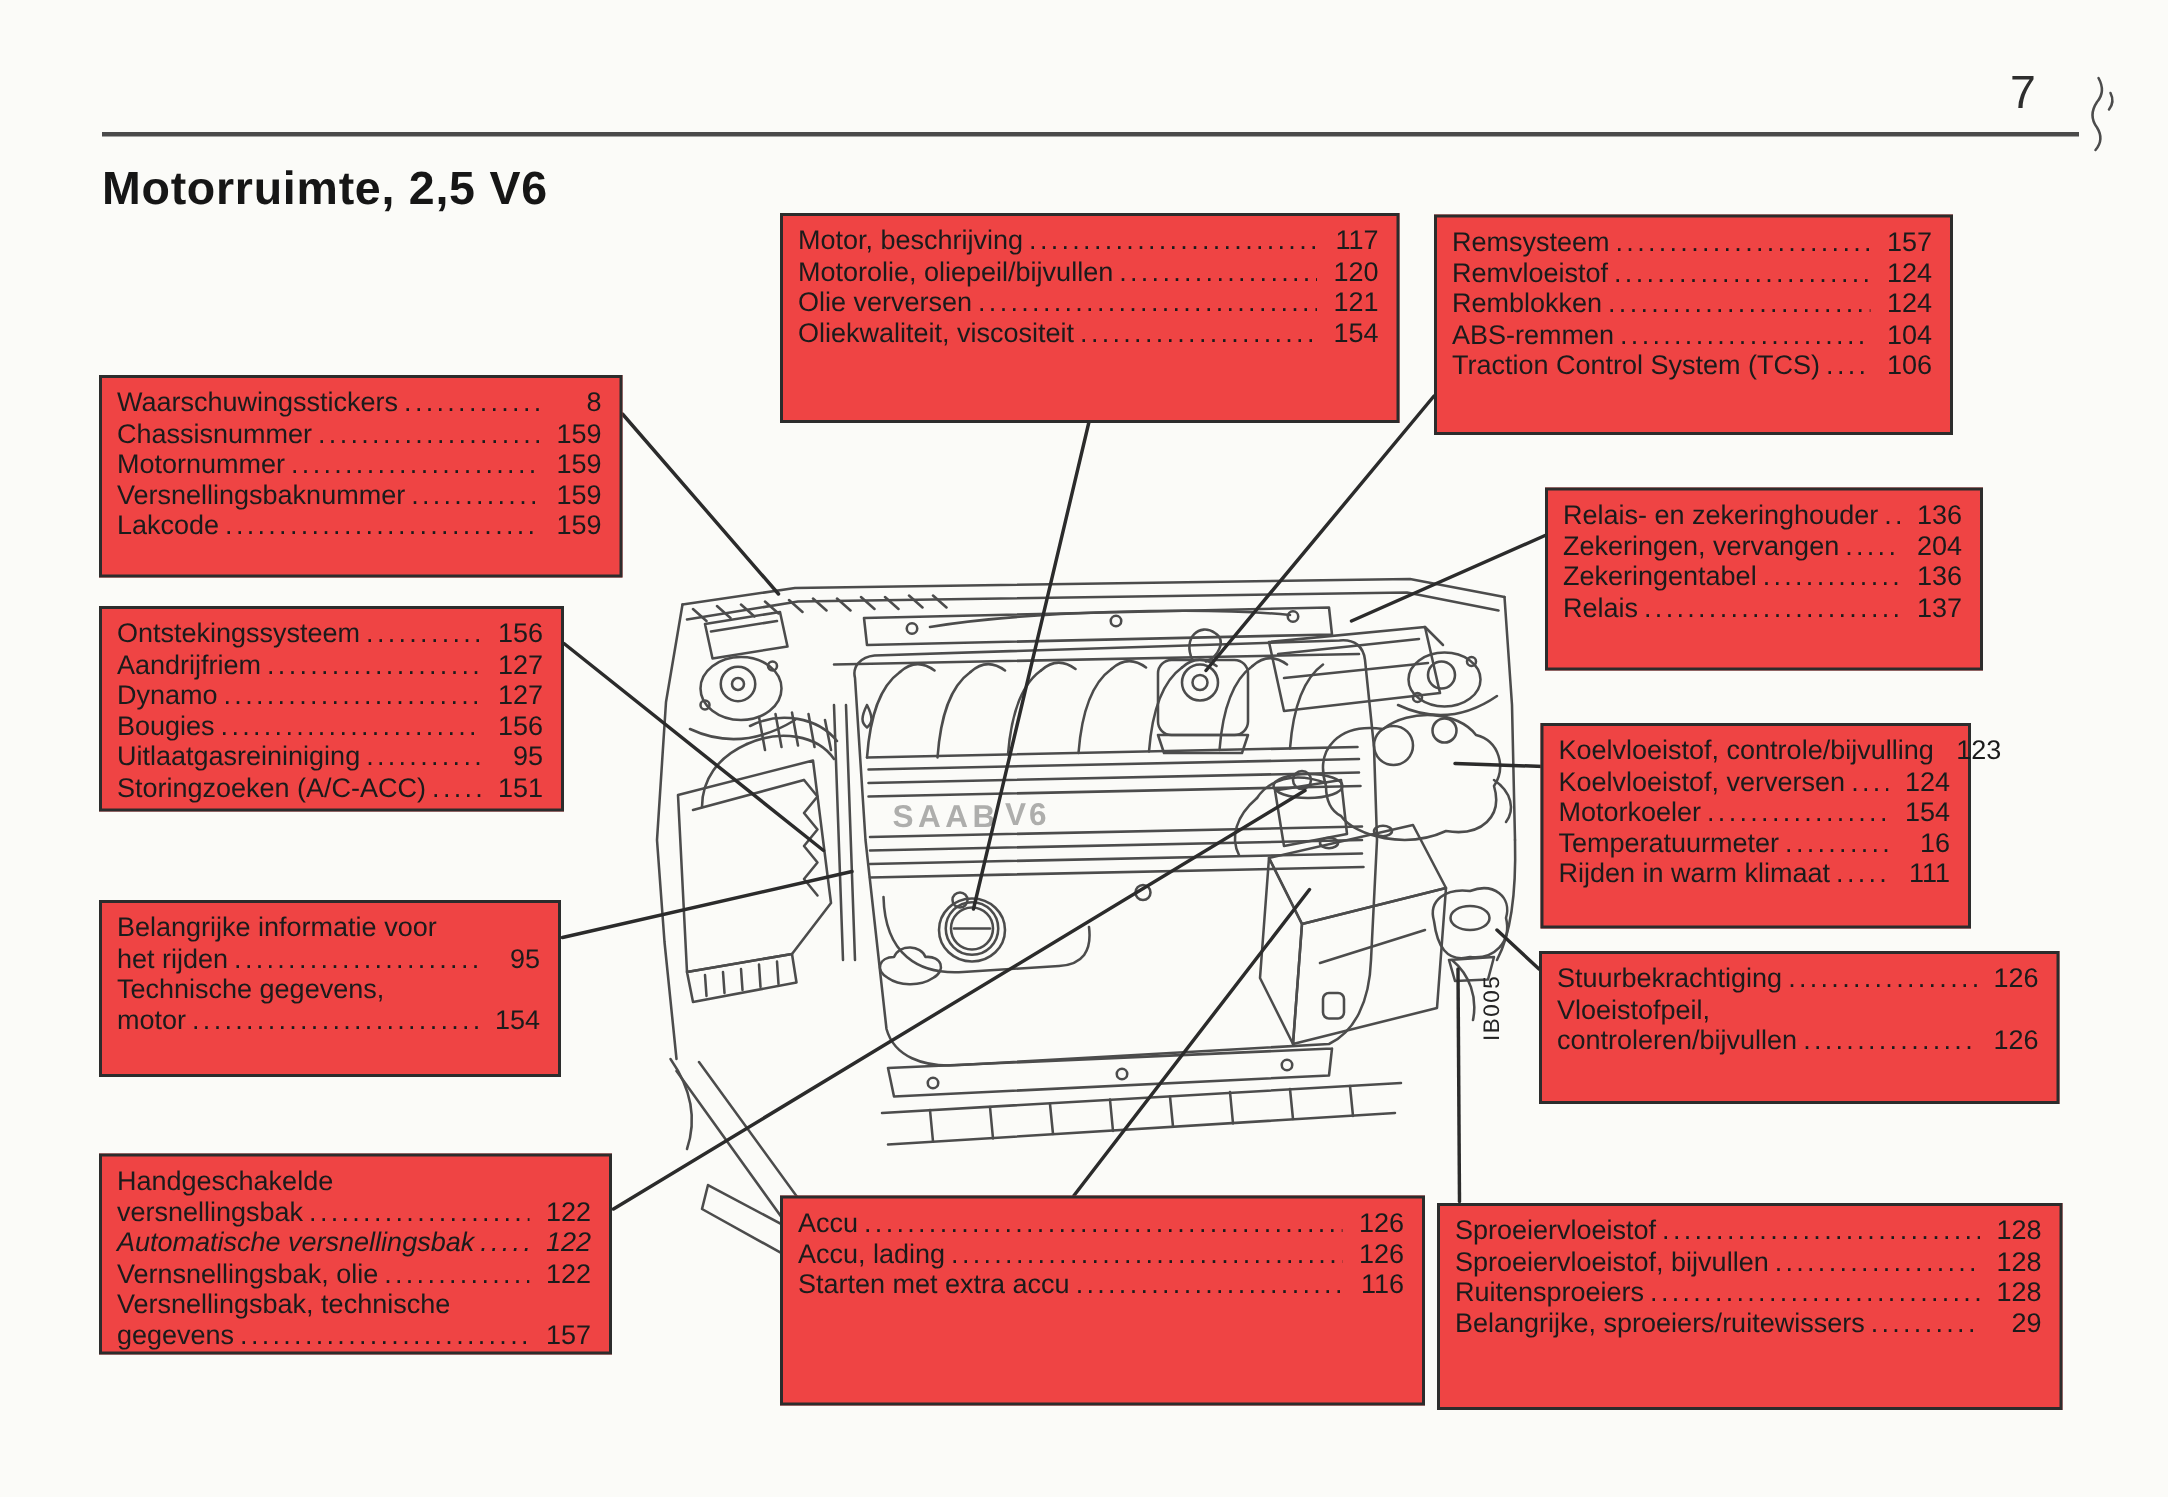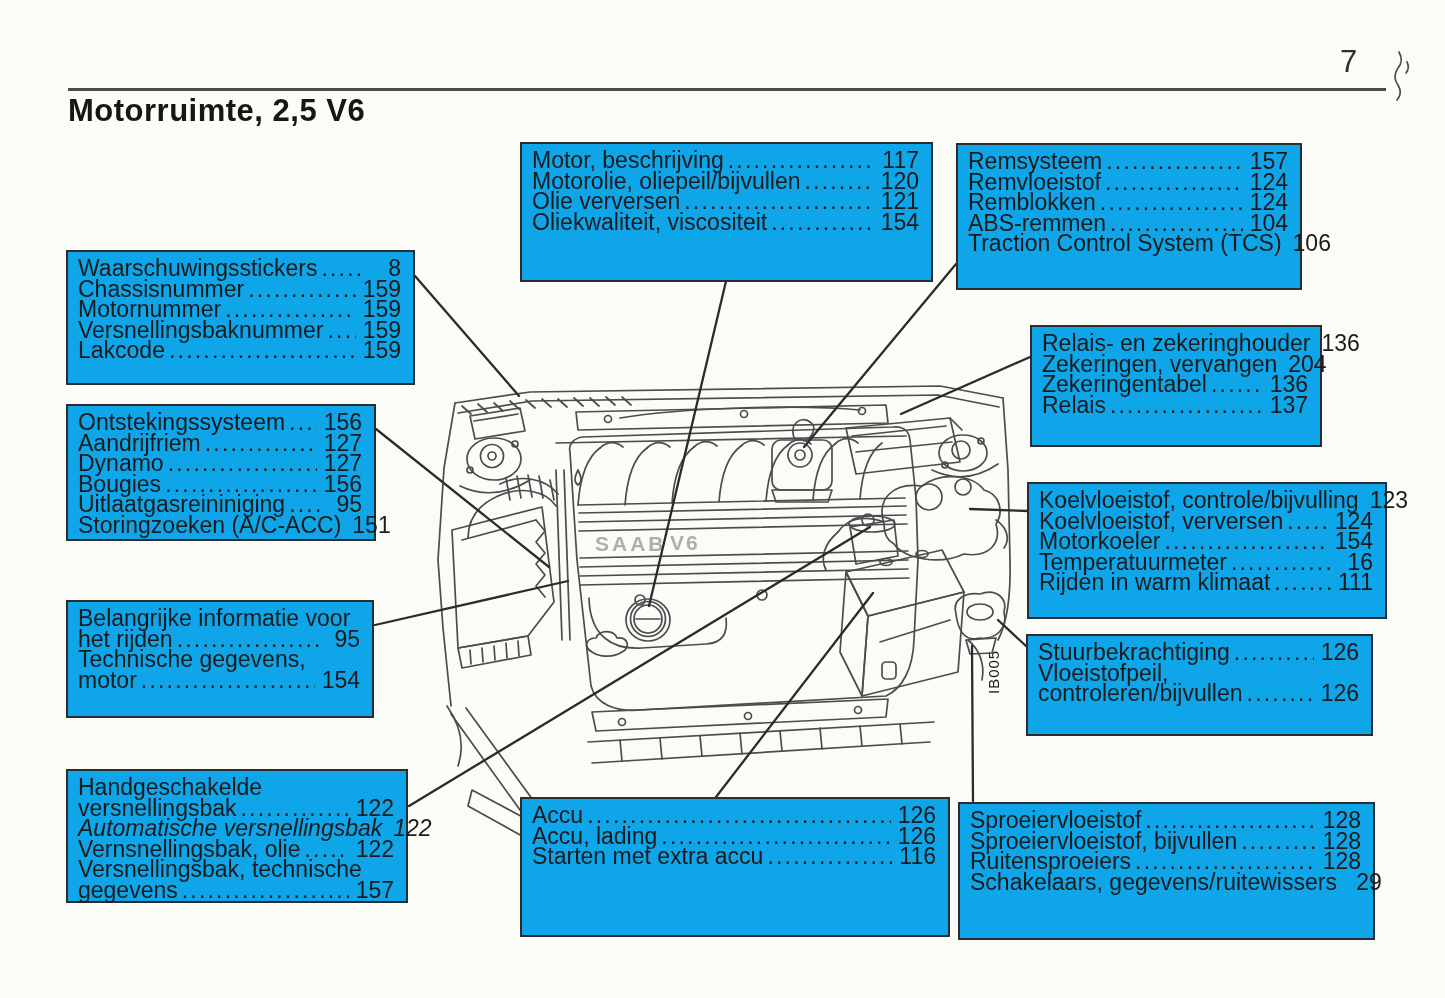--- a/index.html
+++ b/index.html
@@ -3,49 +3,49 @@
 <meta charset="utf-8">
 <style>
   html,body { margin:0; padding:0; }
   body {
     width:1445px; height:998px; position:relative; overflow:hidden;
     background:#fbfbf8; color:#1b1b1b;
     font-family:"Liberation Sans", sans-serif;
   }
   .top-rule { position:absolute; left:68px; top:88px; width:1318px; height:3px; background:#4a4a4a; }
   .page-number { position:absolute; left:1340px; top:44px; font-size:31px; color:#2e2e2e; }
-  .page-title { position:absolute; left:68px; top:93px; font-size:31px; font-weight:bold; letter-spacing:.5px; color:#161616; }
+  .page-title { position:absolute; left:68px; top:108px; font-size:31px; font-weight:bold; letter-spacing:.5px; color:#161616; }
 
   .art { position:absolute; left:0; top:0; }
   .art path, .art line, .art circle, .art ellipse, .art polygon, .art rect {
     fill:none; stroke:#4c4c4c; stroke-width:1.7; stroke-linecap:round; stroke-linejoin:round;
   }
   .art .leader { stroke:#2b2b2b; stroke-width:2.3; }
   .art text { stroke:none; }
 
   .ibox {
-    position:absolute; background:#0ea5e9; border:2px solid #2c2c2c; box-sizing:border-box;
-    padding:6px 12px 0 10px; font-size:23px; line-height:20.6px;
+    position:absolute; background:#ef4444; border:2px solid #2c2c2c; box-sizing:border-box;
+    padding:6px 12px 0 10px; font-size:18px; line-height:20.6px;
   }
   .row { display:flex; align-items:baseline; white-space:nowrap; }
   .row.italic { font-style:italic; }
   .lab { flex:0 0 auto; }
   .dots { flex:1 1 auto; min-width:0; overflow:hidden; margin:0 7px 0 4px; }
   .dots::after { content:"......................................................................................"; letter-spacing:2.2px; color:#1b1b1b; }
   .num { flex:0 0 auto; min-width:34px; text-align:right; }
 
   #box-waarschuwing   { left:66px;  top:250px; width:349px; height:135px; }
   #box-ontsteking     { left:66px;  top:404px; width:310px; height:137px; }
   #box-belangrijke    { left:66px;  top:600px; width:308px; height:118px; }
   #box-versnellingsbak{ left:66px;  top:769px; width:342px; height:134px; }
   #box-motor          { left:520px; top:142px; width:413px; height:140px; }
   #box-accu           { left:520px; top:797px; width:430px; height:140px; }
   #box-rem            { left:956px; top:143px; width:346px; height:147px; }
   #box-relais         { left:1030px;top:325px; width:292px; height:122px; }
-  #box-koelvloeistof  { left:1027px;top:482px; width:360px; height:137px; }
+  #box-koelvloeistof  { left:1027px;top:482px; width:287px; height:137px; }
   #box-stuur          { left:1026px;top:634px; width:347px; height:102px; }
   #box-sproeier       { left:958px; top:802px; width:417px; height:138px; }
 </style>
 </head>
 <body>
 
 <svg class="art" width="1445" height="998" viewBox="0 0 1445 998">
 
   <g>
     <path d="M455,403 L530,392 L940,386 L1003,398"></path>
@@ -452,17 +452,17 @@
       <span class="lab">Sproeiervloeistof, bijvullen</span>
       <span class="dots"></span>
       <span class="num">128</span>
     </div>
     <div class="row">
       <span class="lab">Ruitensproeiers</span>
       <span class="dots"></span>
       <span class="num">128</span>
     </div>
     <div class="row">
-      <span class="lab">Schakelaars, gegevens/ruitewissers</span>
+      <span class="lab">Belangrijke, sproeiers/ruitewissers</span>
       <span class="dots"></span>
       <span class="num">29</span>
     </div>
   </div>
 
 </body></html>

